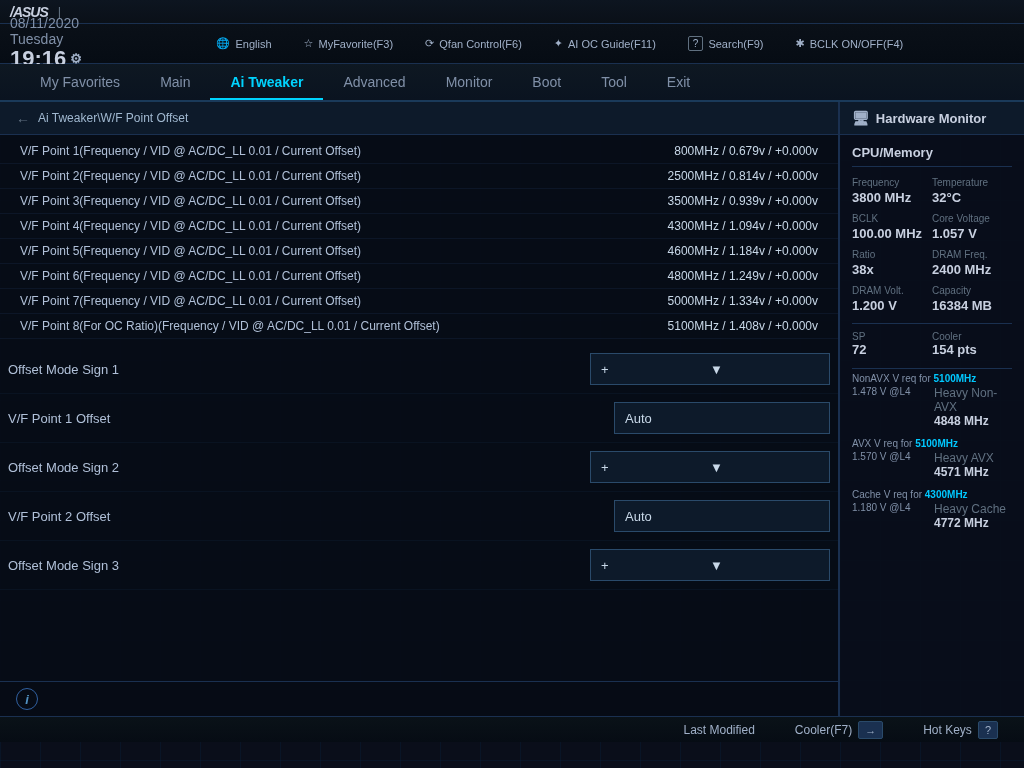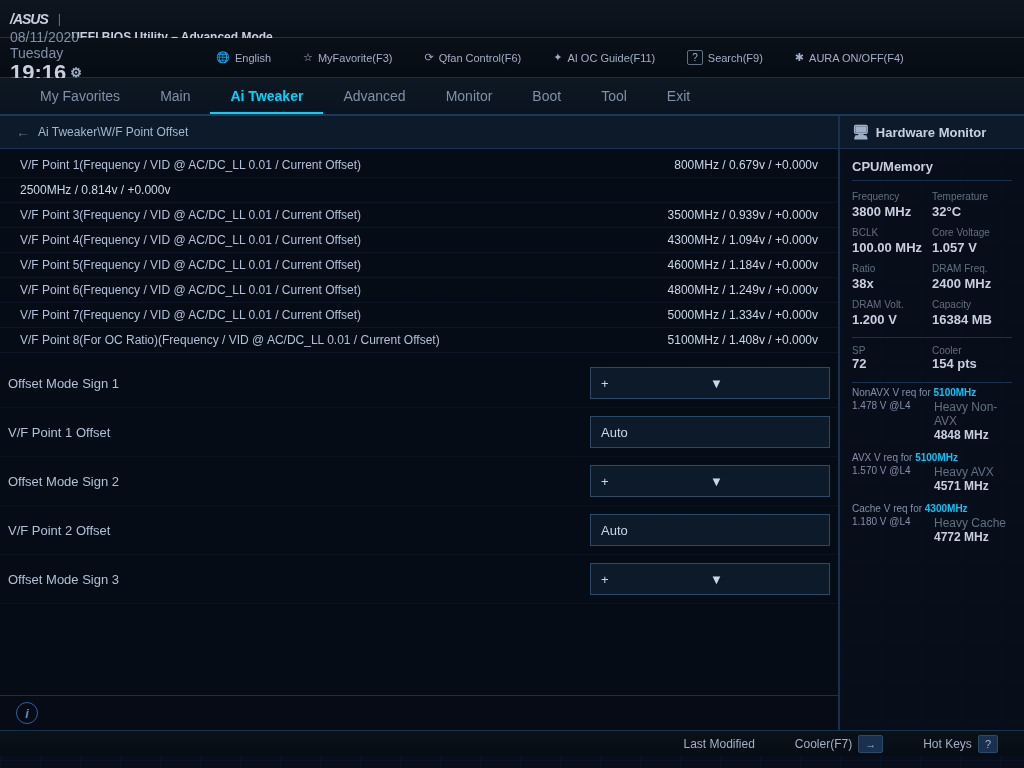--- a/index.html
+++ b/index.html
@@ -23,21 +23,21 @@
       background-size: 40px 40px;
       pointer-events: none;
       z-index: 0;
     }
     
     .header {
       position: relative;
       z-index: 10;
       background: linear-gradient(180deg, #0d1520 0%, #0a1018 100%);
       border-bottom: 1px solid #1a3050;
-      height: 38px;
+      height: 24px;
       display: flex;
       align-items: center;
       padding: 0 10px;
       gap: 6px;
     }
     .asus-logo {
       color: #c8d0e0;
       font-weight: 900;
       font-size: 14px;
       font-style: italic;
@@ -202,21 +202,21 @@
       width: 240px;
       height: 32px;
       padding: 0 10px;
       cursor: pointer;
     }
     .dropdown-control span { flex: 1; font-size: 13px; color: #c8d8e8; }
     .dropdown-arrow { color: #607080; font-size: 14px; }
     .auto-control {
       background: #0d1a2a;
       border: 1px solid #2a4a6a;
-      width: 240px;
+      width: 216px;
       height: 32px;
       padding: 0 10px;
       display: flex;
       align-items: center;
       font-size: 13px;
       color: #c8d8e8;
     }
     
     .info-bar {
       position: relative;
@@ -403,21 +403,21 @@
     <div class="top-btn">
       <span>✦</span>
       <span>AI OC Guide(F11)</span>
     </div>
     <div class="top-btn">
       <span style="border:1px solid #607080;border-radius:2px;padding:1px 4px;font-size:10px;">?</span>
       <span>Search(F9)</span>
     </div>
     <div class="top-btn">
       <span>✱</span>
-      <span>AURA ON/OFF(F4)</span>
+      <span>BCLK ON/OFF(F4)</span>
     </div>
   </div>
 </div>
 
 <div class="nav-bar">
   <div class="nav-item">My Favorites</div>
   <div class="nav-item">Main</div>
   <div class="nav-item active">Ai Tweaker</div>
   <div class="nav-item">Advanced</div>
   <div class="nav-item">Monitor</div>
@@ -434,20 +434,21 @@
       <span class="breadcrumb-arrow">←</span>
       <span>Ai Tweaker\W/F Point Offset</span>
     </div>
 
     <div class="vf-table">
       <div class="vf-row">
         <span class="vf-label">V/F Point 1(Frequency / VID @ AC/DC_LL 0.01 / Current Offset)</span>
         <span class="vf-value">800MHz / 0.679v / +0.000v</span>
       </div>
       <div class="vf-row">
+        <span class="vf-label">V/F Point 2(Frequency / VID @ AC/DC_LL 0.01 / Current Offset)</span>
         <span class="vf-value">2500MHz / 0.814v / +0.000v</span>
       </div>
       <div class="vf-row">
         <span class="vf-label">V/F Point 3(Frequency / VID @ AC/DC_LL 0.01 / Current Offset)</span>
         <span class="vf-value">3500MHz / 0.939v / +0.000v</span>
       </div>
       <div class="vf-row">
         <span class="vf-label">V/F Point 4(Frequency / VID @ AC/DC_LL 0.01 / Current Offset)</span>
         <span class="vf-value">4300MHz / 1.094v / +0.000v</span>
       </div>

